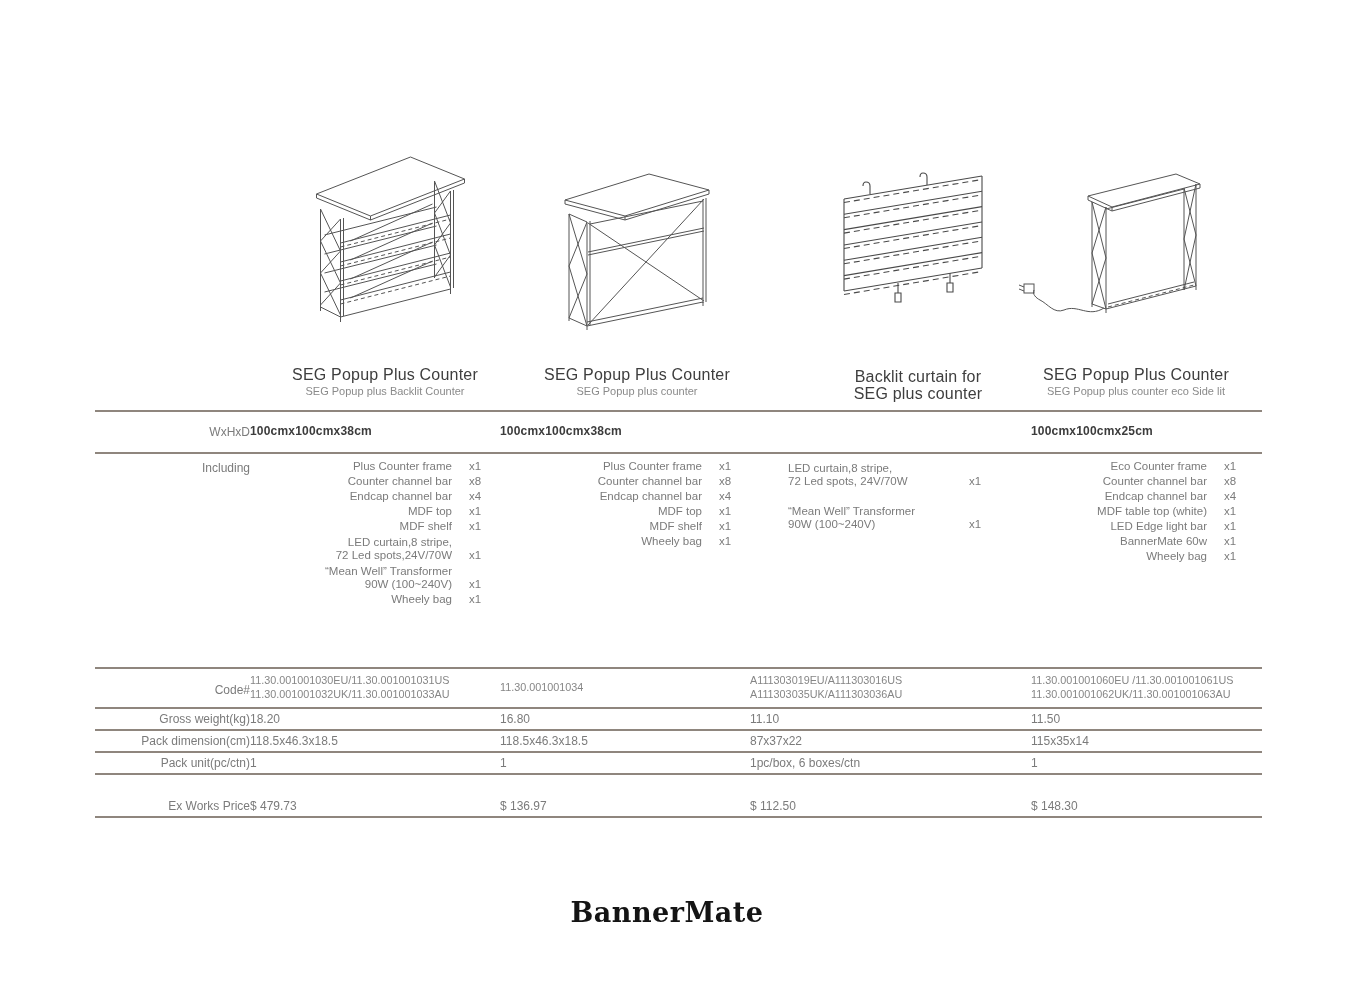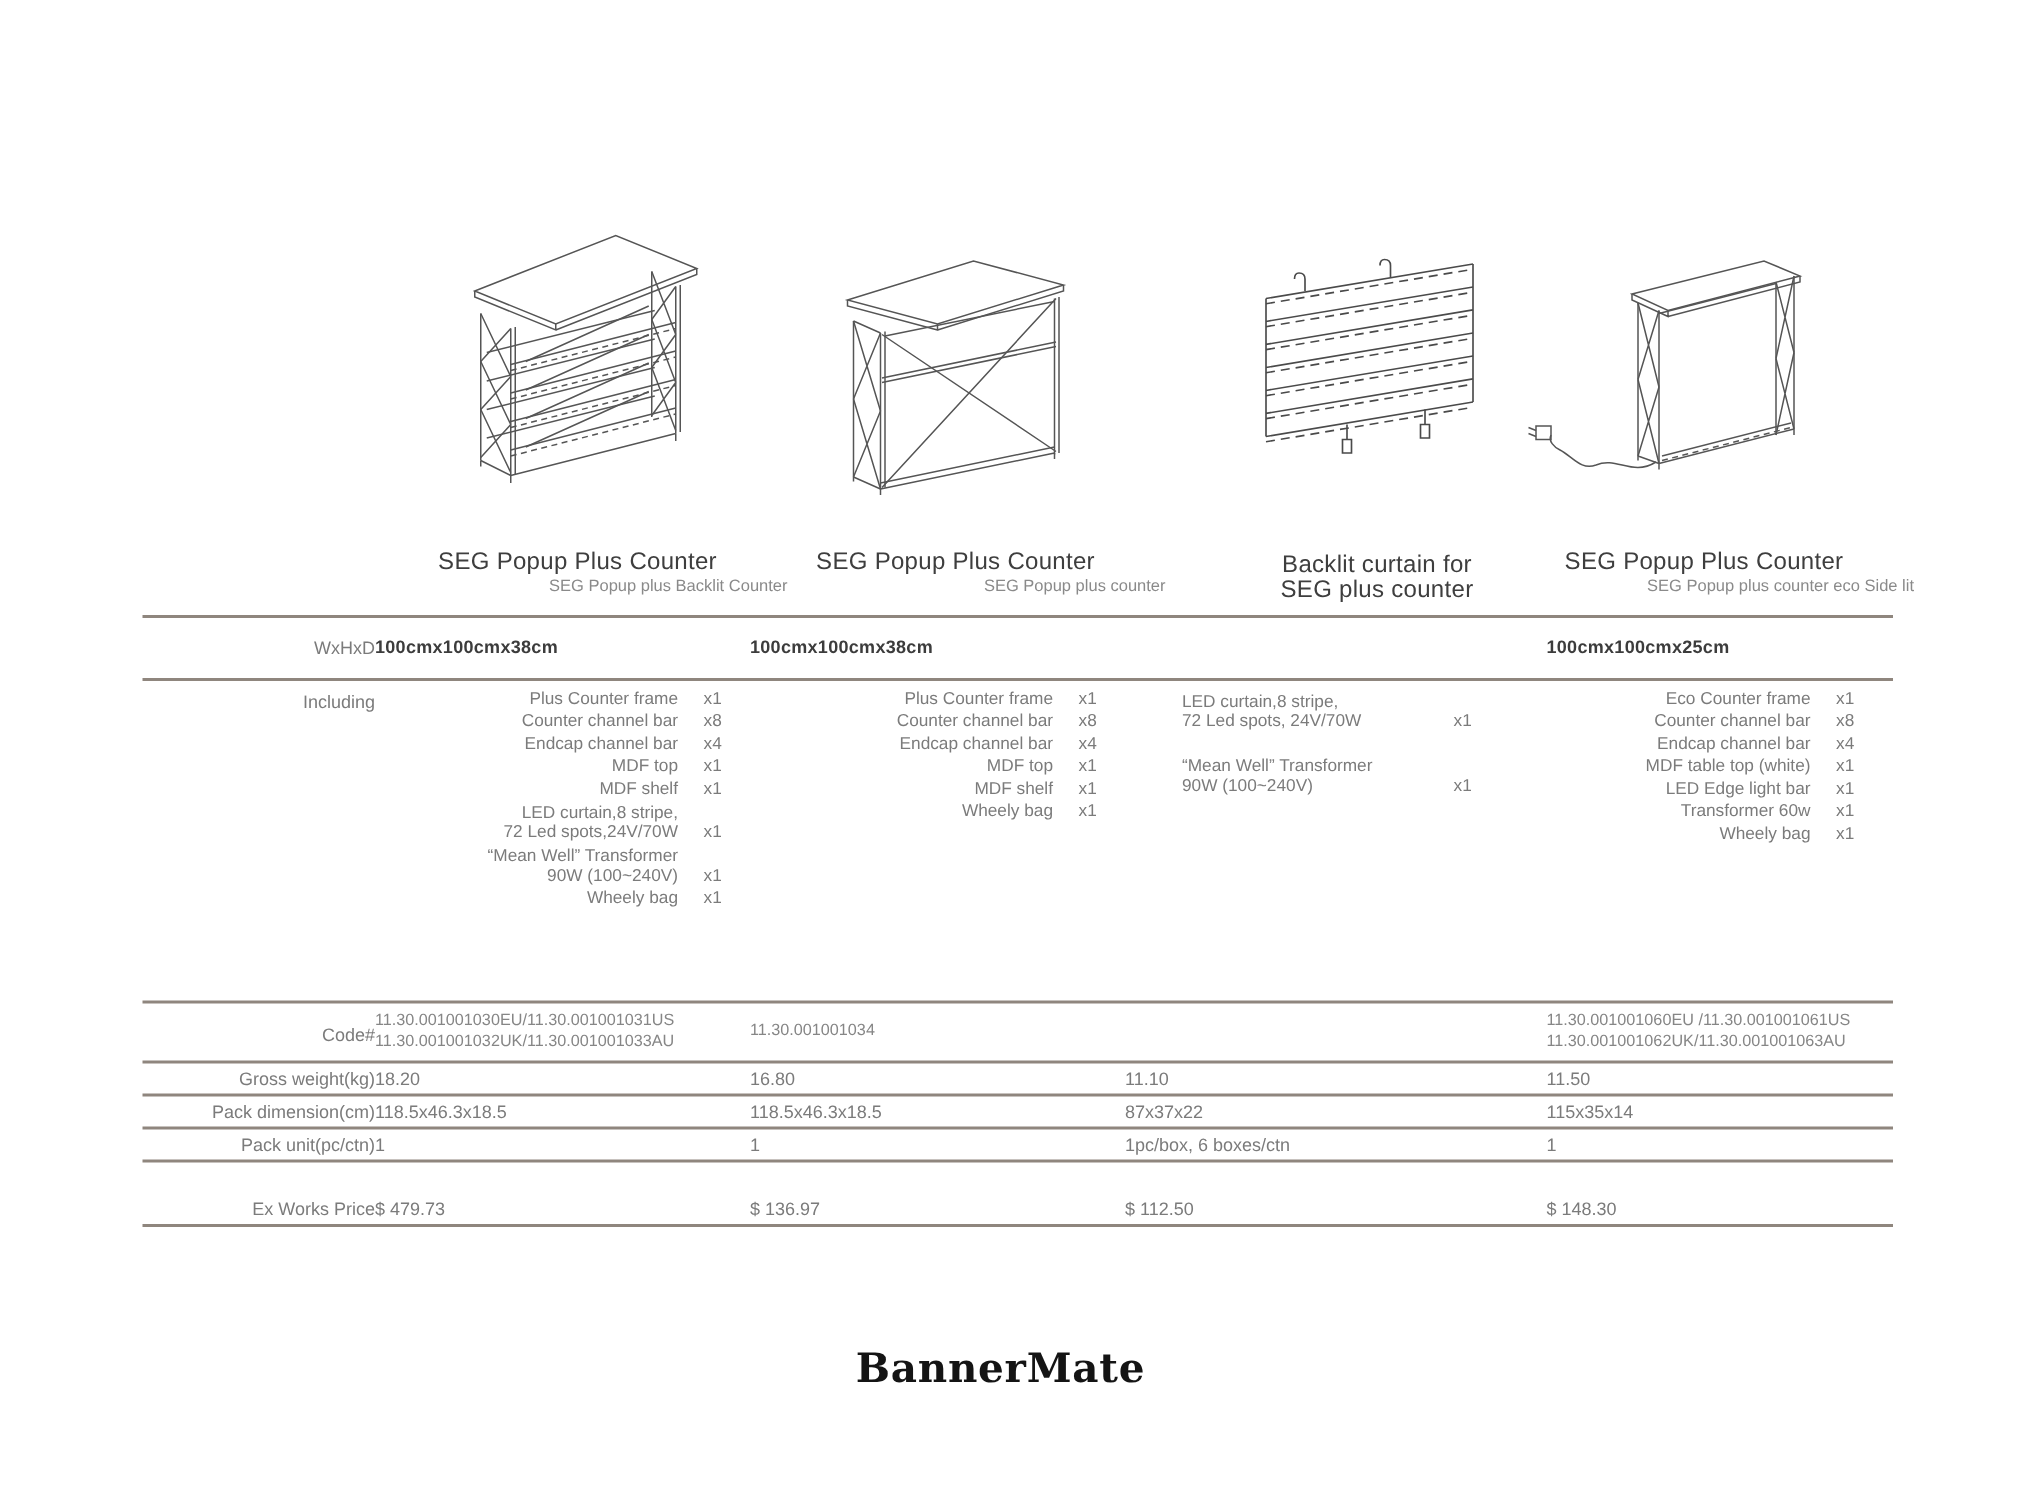--- a/index.html
+++ b/index.html
@@ -15,21 +15,21 @@
   .val {
     position:absolute; width:235px; 
     font-size:12px; color:#7b7b7b;
   }
   .c1 { left:250px; } .c2 { left:500px; } .c3 { left:750px; } .c4 { left:1031px; }
   .dim { font-weight:bold; color:#3c3c3c; font-size:12px; letter-spacing:0.2px; }
   .code { font-size:10.8px; line-height:13.5px; white-space:pre-line; color:#868686; }
   .title-block { position:absolute; width:280px; text-align:center; top:366px; }
   .tb1 { left:245px; } .tb2 { left:497px; } .tb3 { left:778px; top:368px; } .tb4 { left:996px; }
   .ptitle { font-size:16px; color:#3e3e3e; line-height:17px; white-space:pre-line; letter-spacing:0.2px; }
-  .psub { font-size:11px; color:#8a8a8a; margin-top:2px;text-align:right; }
+  .psub { font-size:11px; color:#8a8a8a; margin-top:2px; }
   .inc { position:absolute; font-size:11.5px; color:#7b7b7b; }
   .inc1 { left:250px; top:459px; width:235px; }
   .inc2 { left:500px; top:459px; width:235px; }
   .inc3 { left:788px; top:460px; width:197px; }
   .inc4 { left:1005px; top:459px; width:235px; }
   .inc-row { display:flex; align-items:flex-end; line-height:15px; }
   .inc-row .item { flex:1; text-align:right; white-space:pre-line; }
   .inc-row .qty { width:16px; margin-left:17px; text-align:left; }
   .inc-row.multi .item { line-height:12.5px; padding:2px 0; }
   .inc3 .inc-row .item { text-align:left; }
@@ -271,32 +271,34 @@
     </div>
     <div class="inc-row">
       <span class="item">MDF table top (white)</span>
       <span class="qty">x1</span>
     </div>
     <div class="inc-row">
       <span class="item">LED Edge light bar</span>
       <span class="qty">x1</span>
     </div>
     <div class="inc-row">
-      <span class="item">Transformer 60w</span>
+      <span class="item">BannerMate 60w</span>
       <span class="qty">x1</span>
     </div>
     <div class="inc-row">
       <span class="item">Wheely bag</span>
       <span class="qty">x1</span>
     </div>
   </div>
 
   <div class="val code c1" style="top:674px">11.30.001001030EU/11.30.001001031US
 11.30.001001032UK/11.30.001001033AU</div>
   <div class="val code c2" style="top:681px">11.30.001001034</div>
+  <div class="val code c3" style="top:674px">A111303019EU/A111303016US
+A111303035UK/A111303036AU</div>
   <div class="val code c4" style="top:674px">11.30.001001060EU /11.30.001001061US
 11.30.001001062UK/11.30.001001063AU</div>
 
   <div class="val c1" style="top:712px">18.20</div>
   <div class="val c2" style="top:712px">16.80</div>
   <div class="val c3" style="top:712px">11.10</div>
   <div class="val c4" style="top:712px">11.50</div>
 
   <div class="val c1" style="top:734px">118.5x46.3x18.5</div>
   <div class="val c2" style="top:734px">118.5x46.3x18.5</div>

